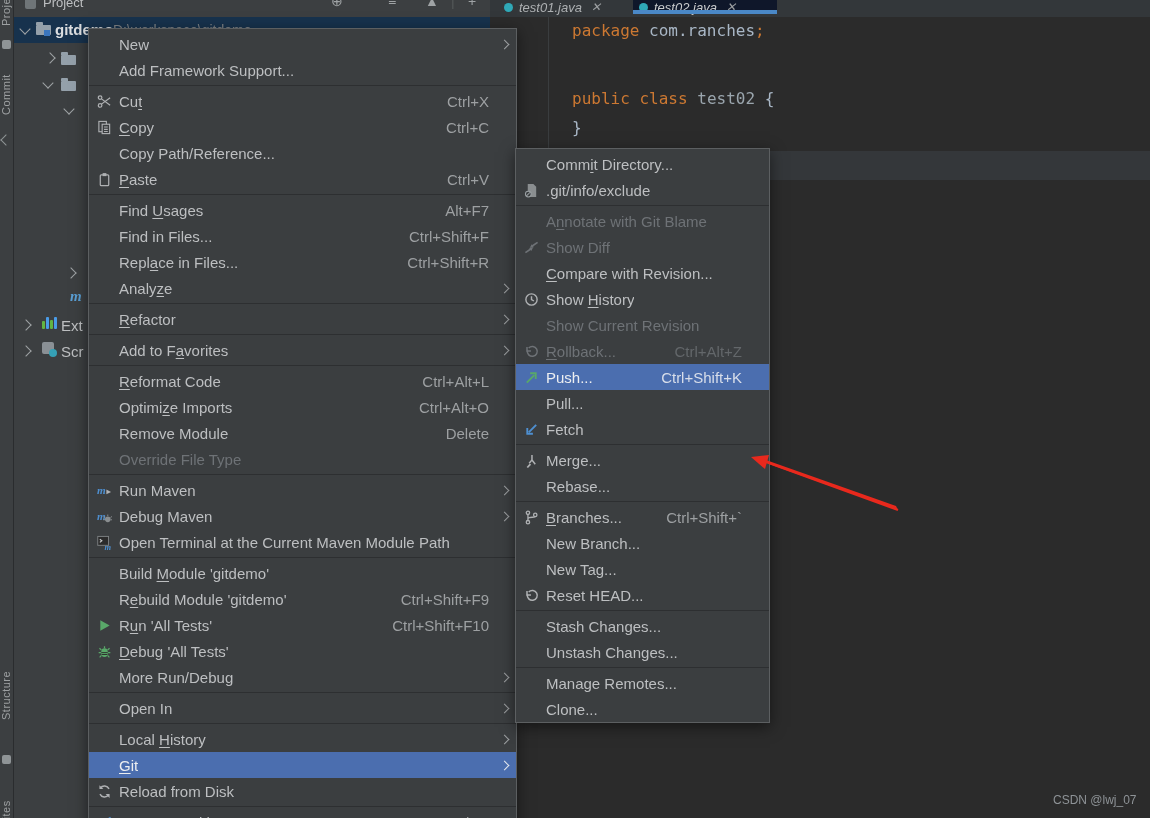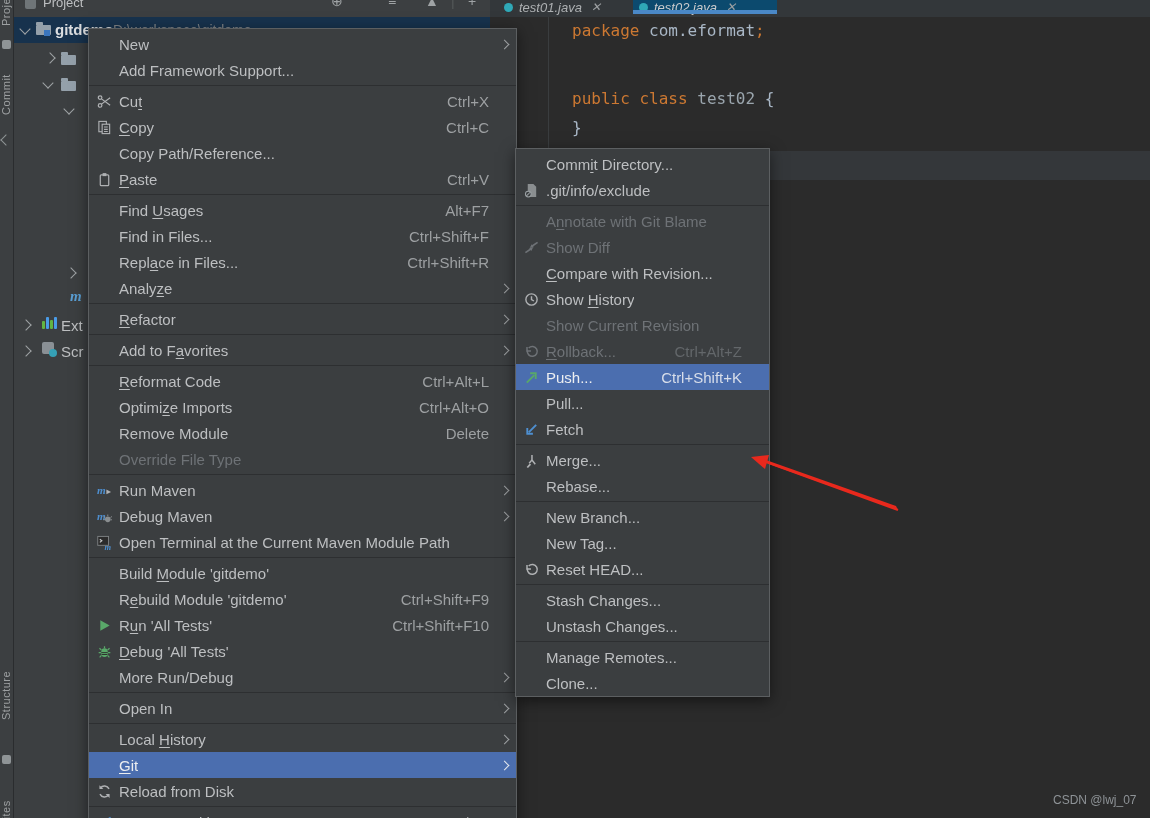--- a/index.html
+++ b/index.html
@@ -29,21 +29,21 @@
   .libbars{position:absolute;display:flex;align-items:flex-end;gap:1px;height:12px;}
   .libbars i{display:block;width:3px;border-radius:1px;}
   .scratch-ic{position:absolute;width:12px;height:12px;background:#8a9095;border-radius:2px;}
   .scratch-ic:after{content:"";position:absolute;right:-3px;bottom:-3px;width:8px;height:8px;border-radius:50%;background:#35a0b5;}
   
   #editor{position:absolute;left:490px;top:0;width:660px;height:818px;background:#2b2b2b;z-index:1;}
   #tabbar{position:absolute;left:0;top:0;width:660px;height:17px;background:#33373a;}
   .tab{position:absolute;top:0;height:14px;display:flex;align-items:center;padding:0 6px;font-size:13px;color:#adb0b2;font-style:italic;}
   .tab .classdot{width:9px;height:9px;border-radius:50%;background:#2fa8b7;margin-right:6px;}
   .tab .x{margin-left:9px;font-size:12px;color:#9da0a2;}
-  #tab-active{background:#0c4a6e;color:#c9cbcd;}
+  #tab-active{background:#0f172a;color:#c9cbcd;}
   #tab-active:after{content:"";position:absolute;left:0;right:0;bottom:0;height:4px;background:#4a88c7;}
   #gutter-line{position:absolute;left:58px;top:17px;width:1px;height:140px;background:#3a3d3f;}
   .codeline{position:absolute;left:82px;white-space:pre;font-family:"DejaVu Sans Mono","Liberation Mono",monospace;font-size:16px;}
   .tok-keyword{color:#cc7832;}
   .tok-plain{color:#a9b7c6;}
   .tok-classname{color:#9aa5ad;}
   #caret-band{position:absolute;left:30px;top:151px;width:630px;height:29px;background:#34373a;}
   #watermark{position:absolute;left:1053px;top:793px;font-size:12px;color:#8e9397;z-index:6;}
   
   .menu{position:absolute;background:#3b3e40;border:1px solid #5c5f61;box-shadow:0 4px 14px rgba(0,0,0,.5);
@@ -127,21 +127,21 @@
         <span class="x">✕</span>
       </div>
       <div class="tab" id="tab-active" style="left:143px;width:132px;">
         <span class="classdot"></span>
         <span>test02.java</span>
         <span class="x">✕</span>
       </div>
     </div>
     <div id="caret-band"></div>
     <div id="gutter-line"></div>
-    <div class="codeline" style="top:21px;"><span class="tok-keyword">package</span><span class="tok-plain"> com.eformat</span><span class="tok-keyword">;</span></div>
+    <div class="codeline" style="top:21px;"><span class="tok-keyword">package</span><span class="tok-plain"> com.ranches</span><span class="tok-keyword">;</span></div>
     <div class="codeline" style="top:89px;"><span class="tok-keyword">public</span><span class="tok-plain"> </span><span class="tok-keyword">class</span><span class="tok-classname"> test02 </span><span class="tok-plain">{</span></div>
     <div class="codeline" style="top:118px;"><span class="tok-plain">}</span></div>
   </section>
 
   <div id="watermark">CSDN @lwj_07</div>
 
   <nav class="menu" id="context-menu">
       <div class="mi">
         <span class="ic"></span>
         <span class="lb">New</span>
@@ -507,20 +507,35 @@
         <span class="arrow"></span>
       </div>
       <div class="mi noarrow">
         <span class="ic"></span>
         <span class="lb">Rebase...</span>
         <span class="sc"></span>
         <span class="arrow"></span>
       </div>
       <div class="msep"></div>
       <div class="mi noarrow">
+        <span class="ic">
+          <svg viewBox="0 0 16 16">
+            <g stroke="#afb1b3" stroke-width="1.4" fill="none">
+              <circle cx="4.2" cy="3" r="1.8"></circle>
+              <circle cx="4.2" cy="13" r="1.8"></circle>
+              <circle cx="12" cy="5.2" r="1.8"></circle>
+              <path d="M4.2 4.8v6.4M4.2 9.5c0-2.8 7.8-1 7.8-2.5"></path>
+            </g>
+          </svg>
+        </span>
+        <span class="lb"><u>B</u>ranches...</span>
+        <span class="sc">Ctrl+Shift+`</span>
+        <span class="arrow"></span>
+      </div>
+      <div class="mi noarrow">
         <span class="ic"></span>
         <span class="lb">New Branch...</span>
         <span class="sc"></span>
         <span class="arrow"></span>
       </div>
       <div class="mi noarrow">
         <span class="ic"></span>
         <span class="lb">New Tag...</span>
         <span class="sc"></span>
         <span class="arrow"></span>

